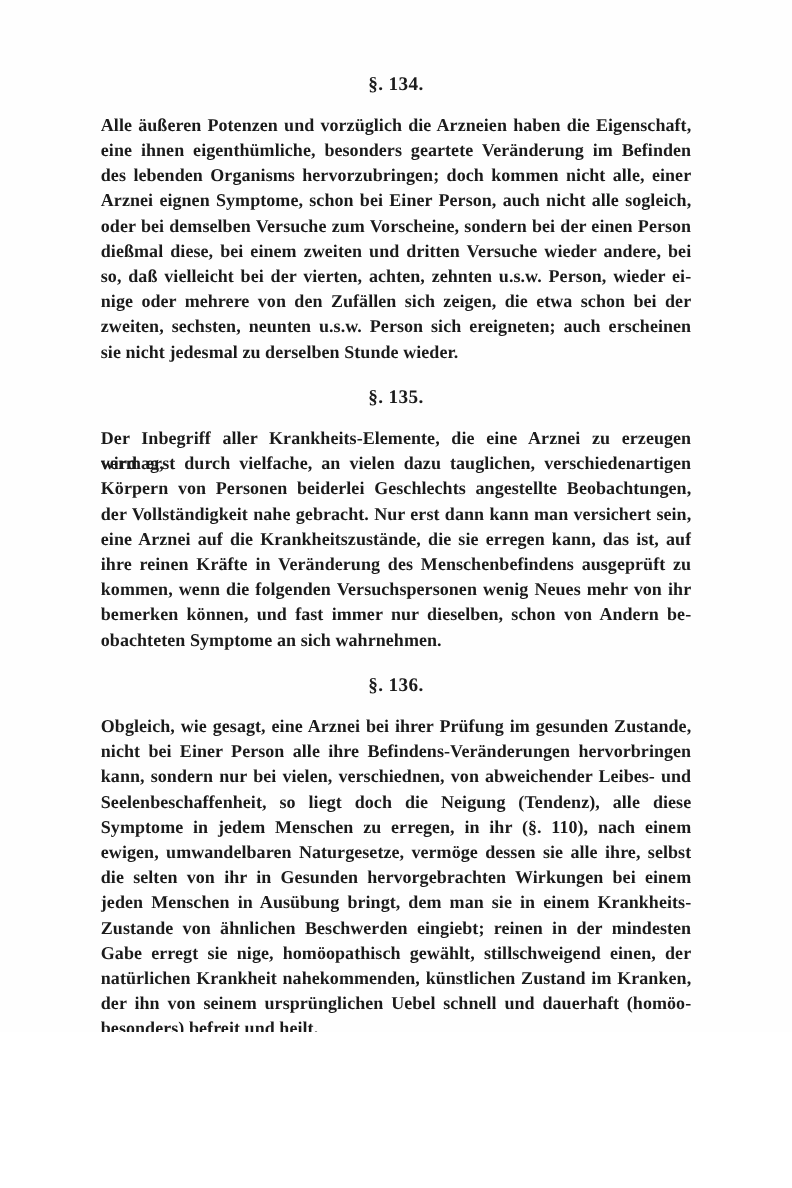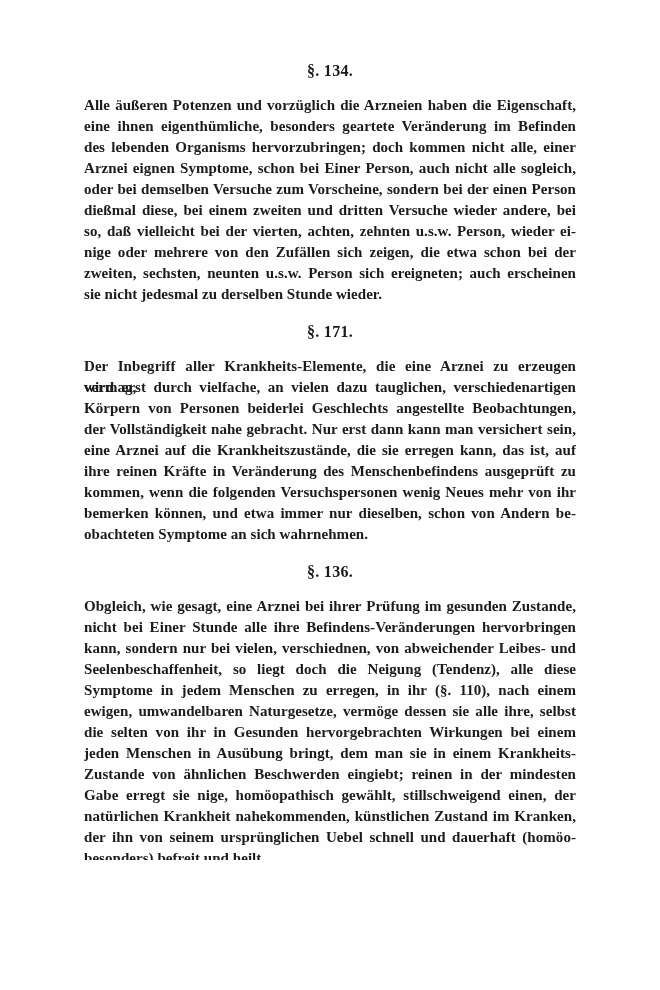--- a/index.html
+++ b/index.html
@@ -75,38 +75,38 @@
           <div class="text-line">Arznei eignen Symptome, schon bei Einer Person, auch nicht alle sogleich,</div>
           <div class="text-line">oder bei demselben Versuche zum Vorscheine, sondern bei der einen Person</div>
           <div class="text-line">dießmal diese, bei einem zweiten und dritten Versuche wieder andere, bei</div>
           <div class="text-line">so, daß vielleicht bei der vierten, achten, zehnten u.s.w. Person, wieder ei-</div>
           <div class="text-line">nige oder mehrere von den Zufällen sich zeigen, die etwa schon bei der</div>
           <div class="text-line">zweiten, sechsten, neunten u.s.w. Person sich ereigneten; auch erscheinen</div>
           <div class="text-line last">sie nicht jedesmal zu derselben Stunde wieder.</div>
         </div>
       </div>
       <div class="section">
-        <h2 class="section-heading">§. 171.</h2>
+        <h2 class="section-heading">§. 135.</h2>
         <div class="paragraph">
           <div class="text-line">Der Inbegriff aller Krankheits-Elemente, die eine Arznei zu erzeugen vermag,</div>
           <div class="text-line">wird erst durch vielfache, an vielen dazu tauglichen, verschiedenartigen</div>
           <div class="text-line">Körpern von Personen beiderlei Geschlechts angestellte Beobachtungen,</div>
           <div class="text-line">der Vollständigkeit nahe gebracht. Nur erst dann kann man versichert sein,</div>
           <div class="text-line">eine Arznei auf die Krankheitszustände, die sie erregen kann, das ist, auf</div>
           <div class="text-line">ihre reinen Kräfte in Veränderung des Menschenbefindens ausgeprüft zu</div>
           <div class="text-line">kommen, wenn die folgenden Versuchspersonen wenig Neues mehr von ihr</div>
-          <div class="text-line">bemerken können, und etwa immer nur dieselben, schon von Andern be-</div>
+          <div class="text-line">bemerken können, und fast immer nur dieselben, schon von Andern be-</div>
           <div class="text-line last">obachteten Symptome an sich wahrnehmen.</div>
         </div>
       </div>
       <div class="section">
         <h2 class="section-heading">§. 136.</h2>
         <div class="paragraph">
           <div class="text-line">Obgleich, wie gesagt, eine Arznei bei ihrer Prüfung im gesunden Zustande,</div>
-          <div class="text-line">nicht bei Einer Stunde alle ihre Befindens-Veränderungen hervorbringen</div>
+          <div class="text-line">nicht bei Einer Person alle ihre Befindens-Veränderungen hervorbringen</div>
           <div class="text-line">kann, sondern nur bei vielen, verschiednen, von abweichender Leibes- und</div>
           <div class="text-line">Seelenbeschaffenheit, so liegt doch die Neigung (Tendenz), alle diese</div>
           <div class="text-line">Symptome in jedem Menschen zu erregen, in ihr (§. 110), nach einem</div>
           <div class="text-line">ewigen, umwandelbaren Naturgesetze, vermöge dessen sie alle ihre, selbst</div>
           <div class="text-line">die selten von ihr in Gesunden hervorgebrachten Wirkungen bei einem</div>
           <div class="text-line">jeden Menschen in Ausübung bringt, dem man sie in einem Krankheits-</div>
           <div class="text-line">Zustande von ähnlichen Beschwerden eingiebt; reinen in der mindesten</div>
           <div class="text-line">Gabe erregt sie nige, homöopathisch gewählt, stillschweigend einen, der</div>
           <div class="text-line">natürlichen Krankheit nahekommenden, künstlichen Zustand im Kranken,</div>
           <div class="text-line">der ihn von seinem ursprünglichen Uebel schnell und dauerhaft (homöo-</div>

